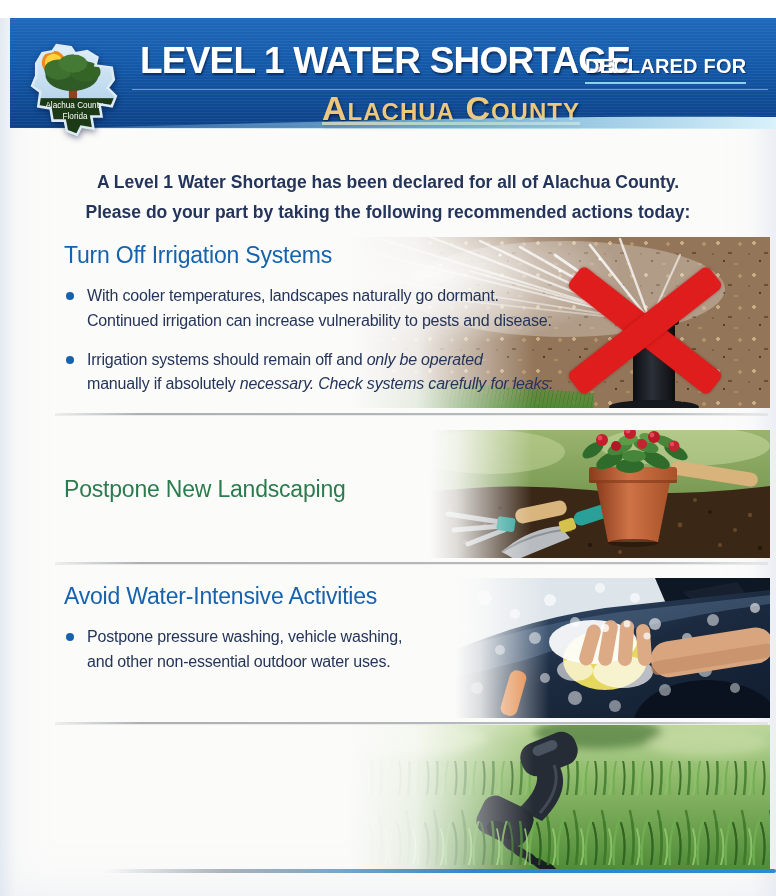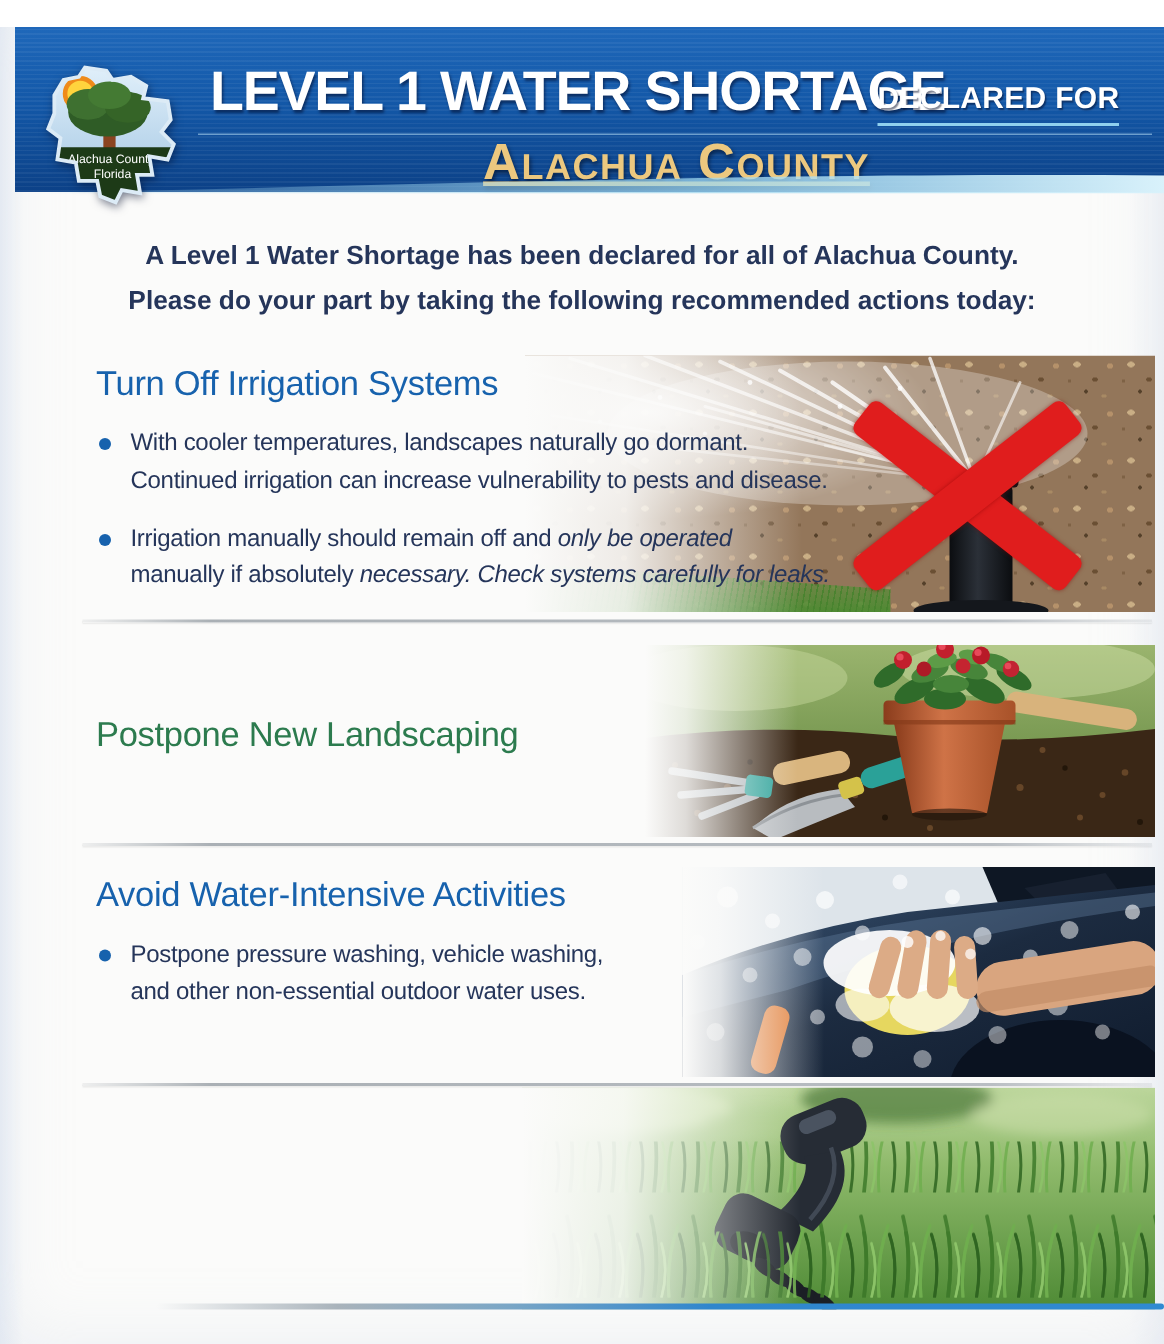--- a/index.html
+++ b/index.html
@@ -25,21 +25,21 @@
     letter-spacing:.2px; border-bottom:2px solid #8fd0ee; padding-bottom:4px;
     text-shadow:1px 1px 1px rgba(0,10,40,.5); white-space:nowrap; }
   .hdr-line { position:absolute; left:122px; right:8px; top:71px; height:1px; background:rgba(185,224,245,.55); }
   .hdr-county { position:absolute; left:130px; right:14px; top:71px; text-align:center;
     font-variant:small-caps; font-size:34px; font-weight:700; letter-spacing:1px;
     color:var(--gold,#ecc87f); text-shadow:1px 2px 3px rgba(5,20,45,.7);text-decoration:underline; }
   .logo { position:absolute; left:16px; top:23px; width:96px; height:98px;
     filter:drop-shadow(1px 2px 3px rgba(0,10,40,.5)); }
 
   
-  .intro { position:absolute; left:0; top:155px; width:776px; text-align:center;
+  .intro { position:absolute; left:0; top:167px; width:776px; text-align:center;
     color:var(--navy,#25355a); font-size:17.5px; font-weight:700; line-height:1.72; white-space:pre-line; }
 
   
   .section { position:absolute; left:0; width:776px; }
   .sec-heading { position:absolute; left:64px; font-size:23px; font-weight:400; letter-spacing:-.2px; z-index:3; white-space:nowrap; }
   .sec-heading.blue  { color:var(--blue-heading,#1762ad); }
   .sec-heading.green { color:var(--green-heading,#2c7b4e); }
   .sec-heading.orange{ color:var(--orange,#e2631f); }
   .bullets { position:absolute; left:64px; z-index:3; list-style:none; }
   .bullets li { position:relative; padding-left:23px; margin-bottom:14px; font-size:16px; line-height:1.55;
@@ -206,21 +206,21 @@
       <div class="redx">
         <span class="bar b1"></span>
         <span class="bar b2"></span>
       </div>
       <div class="fade-l"></div>
     </div>
     <h2 class="sec-heading blue">Turn Off Irrigation Systems</h2>
     <ul class="bullets">
       <li><span>With cooler temperatures, landscapes naturally go dormant.
 Continued irrigation can increase vulnerability to pests and disease.</span></li>
-      <li><span>Irrigation manually should remain off and </span><span class="i">only be operated</span><span>
+      <li><span>Irrigation systems should remain off and </span><span class="i">only be operated</span><span>
 manually if absolutely </span><span class="i">necessary. Check systems carefully for leaks.</span></li>
     </ul>
   </div>
 
   <div class="divider" style="top:413px"></div>
 
   <div class="section" id="sec-landscaping">
     <h2 class="sec-heading green">Postpone New Landscaping</h2>
   </div>
   <div class="photo photo-garden">

